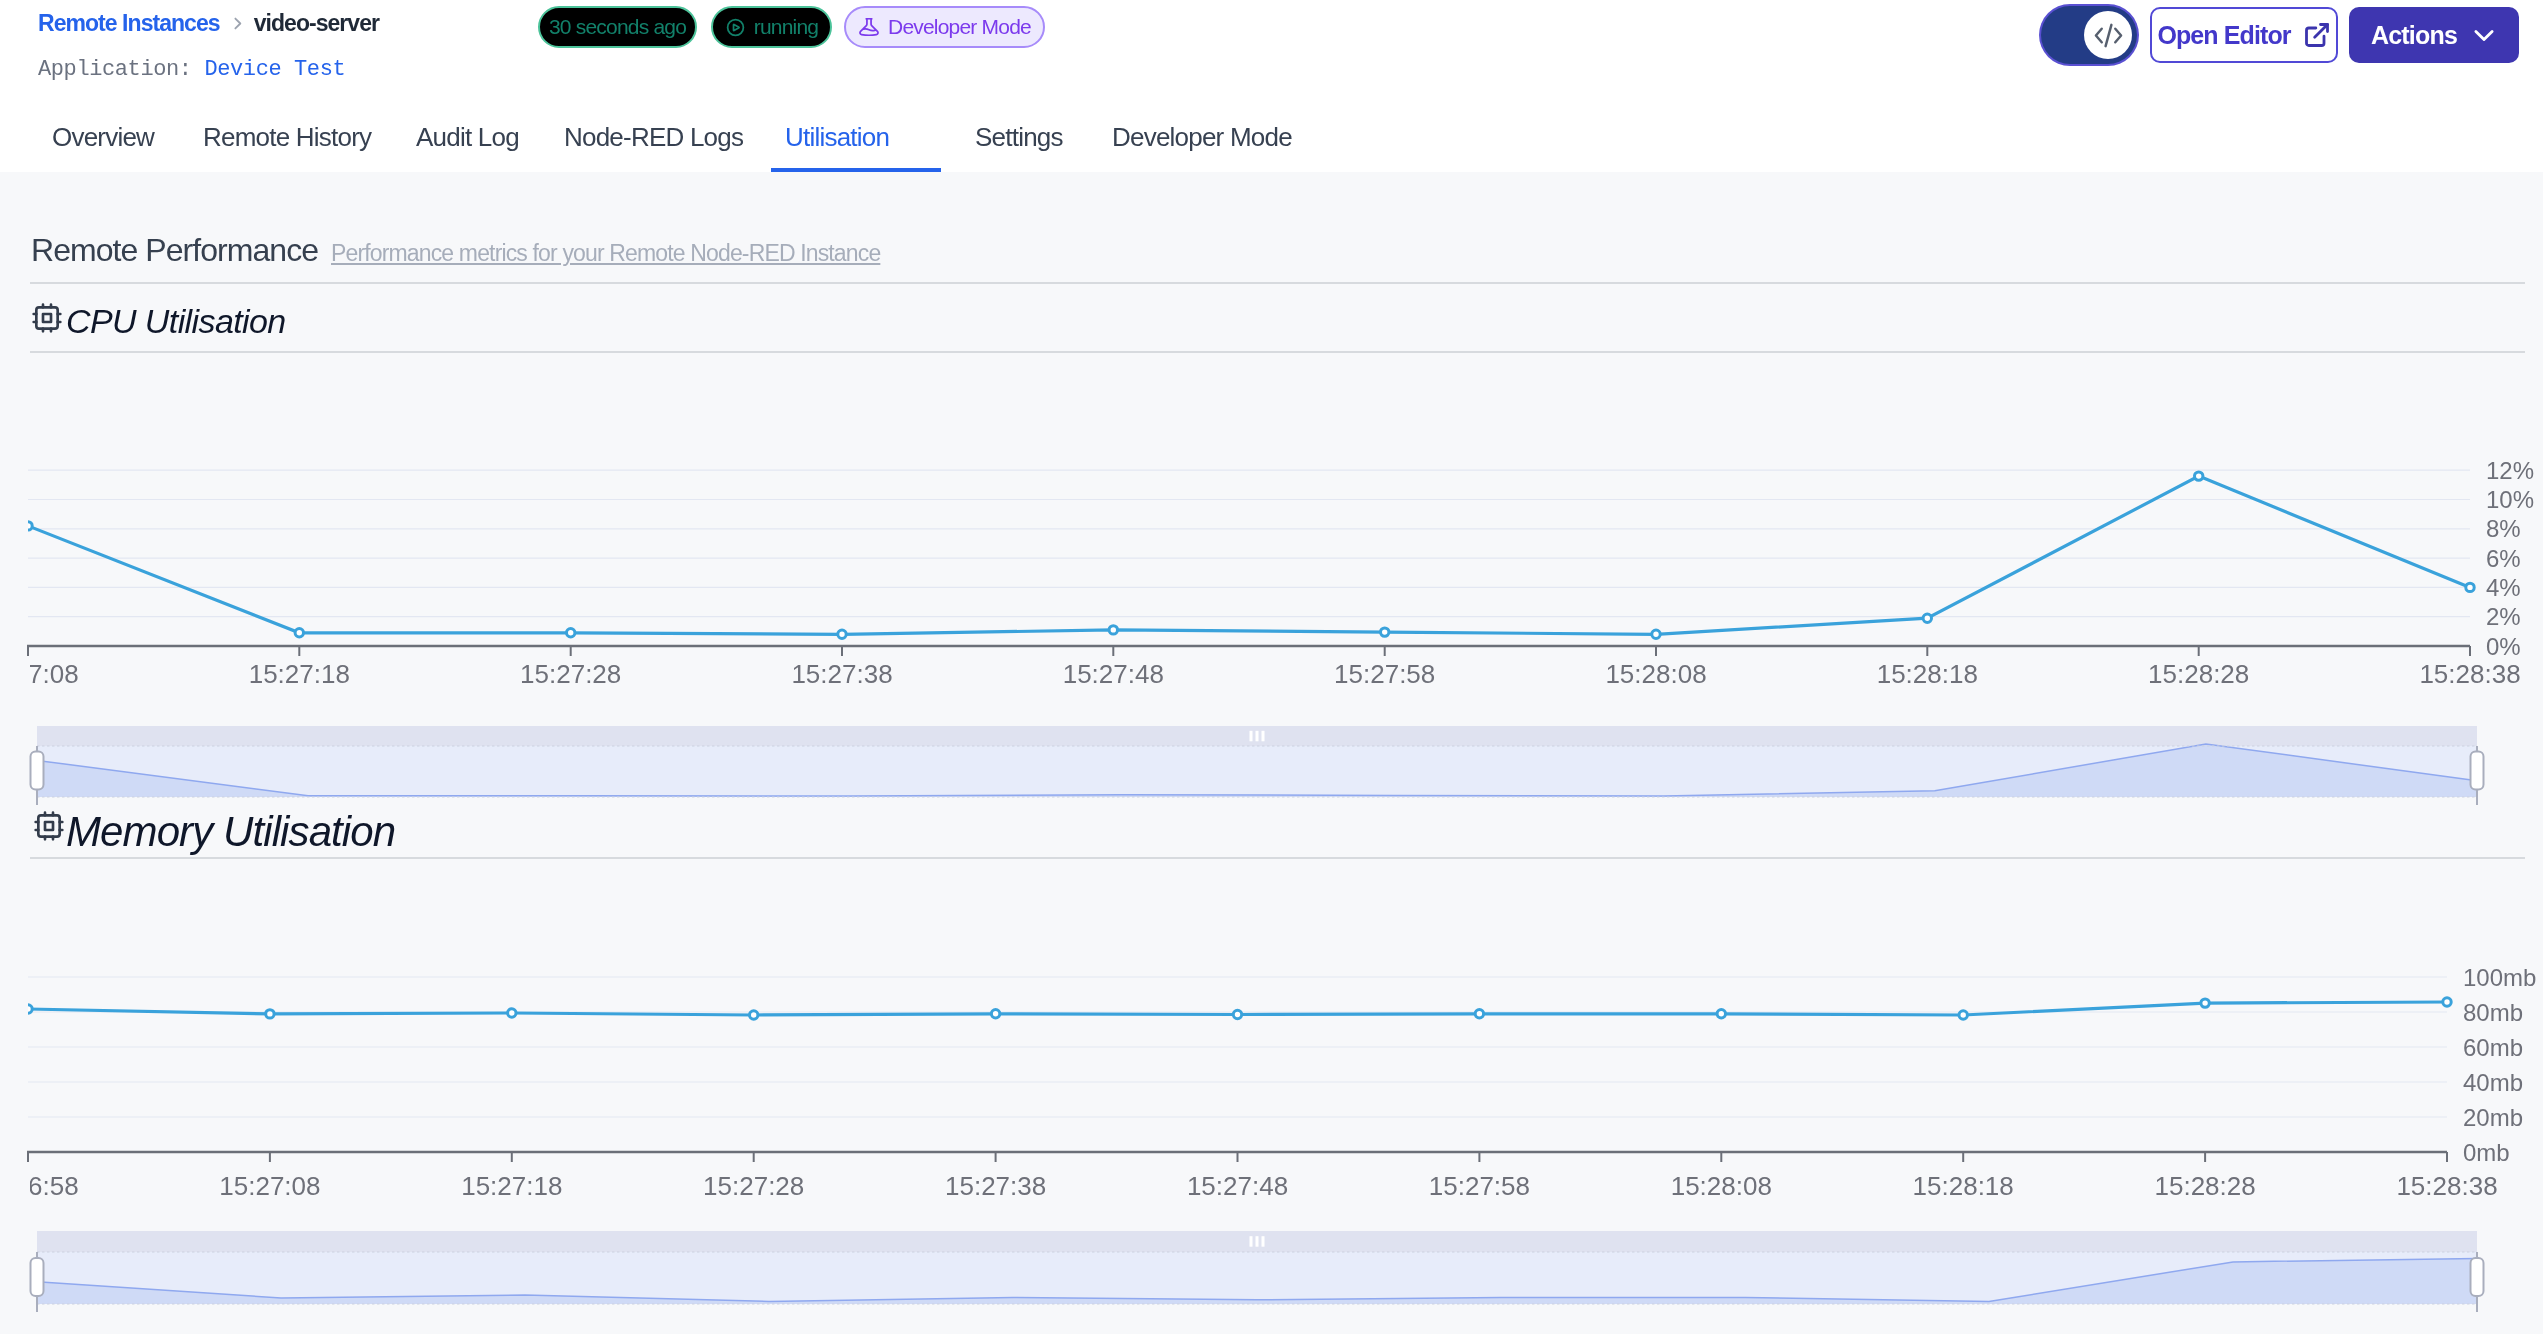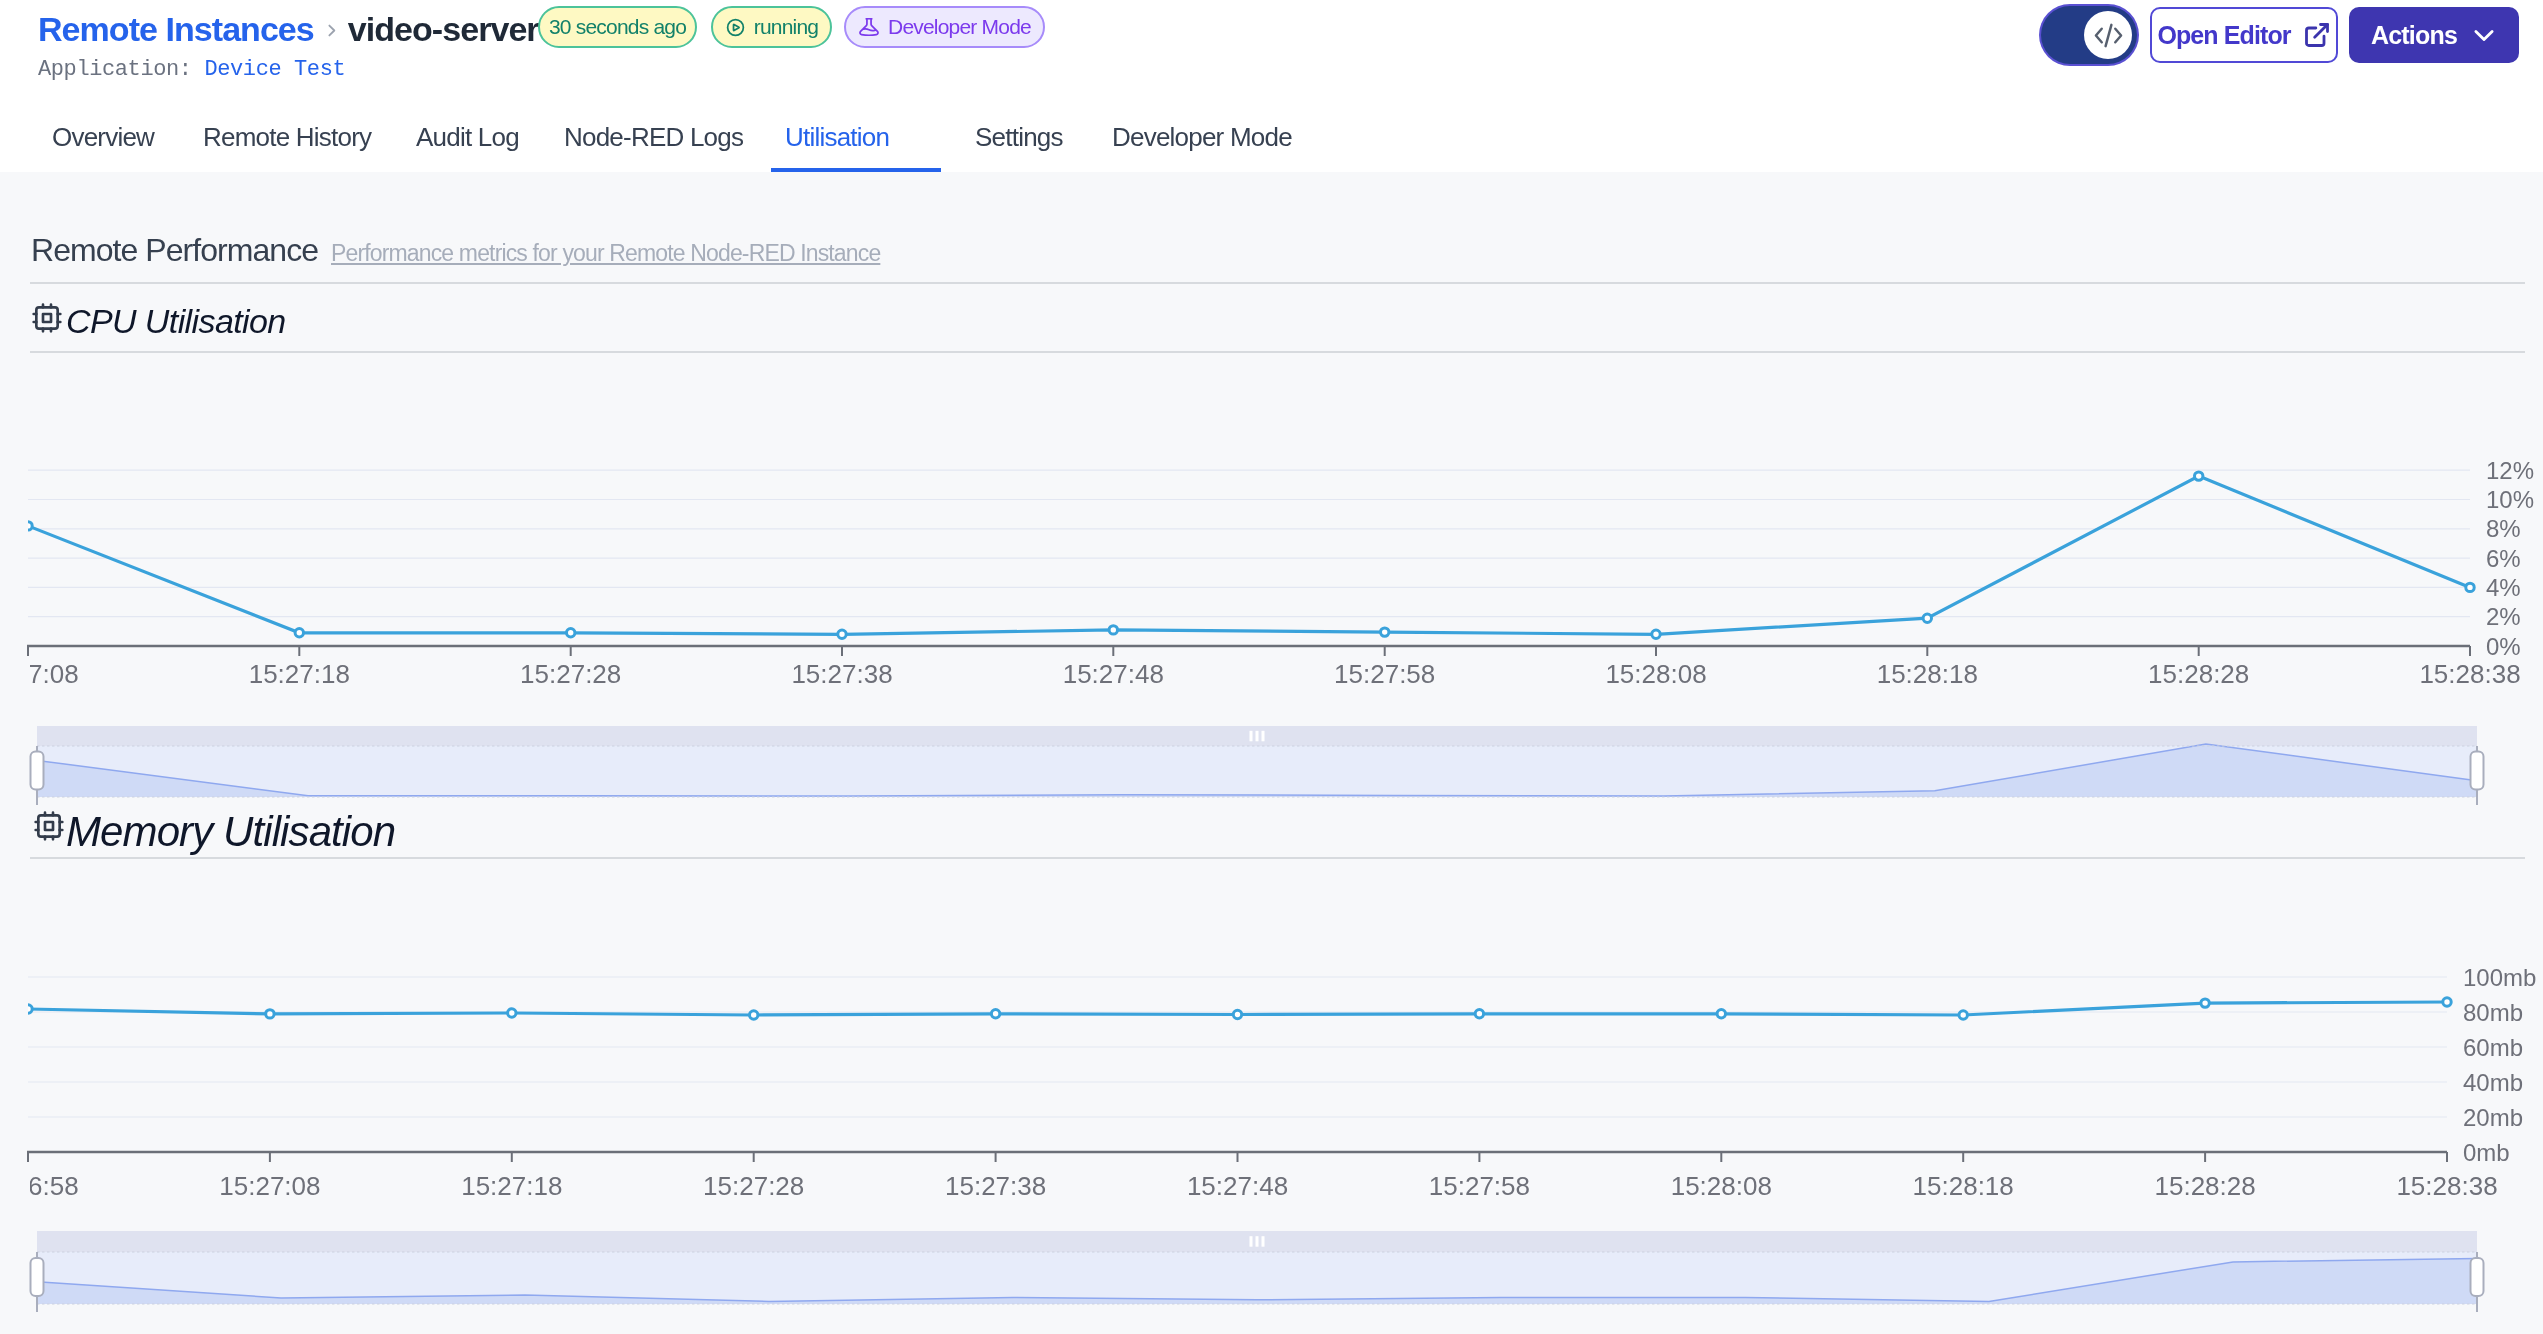--- a/index.html
+++ b/index.html
@@ -1,23 +1,23 @@
 <!DOCTYPE html>
 <html><head>
 <meta charset="utf-8">
 <style>
 * { margin:0; padding:0; box-sizing:border-box; }
 html,body { width:2543px; height:1334px; background:#fff; font-family:"Liberation Sans", sans-serif; overflow:hidden; position:relative; }
 .abs { position:absolute; }
 #content-bg { left:0; top:172px; width:2543px; height:1162px; background:#f7f8fa; }
 
-#crumb { left:38px; top:10px; font-size:34px; font-weight:bold; letter-spacing:-0.95px; color:#1f2937; white-space:nowrap; }
+#crumb { left:38px; top:10px; font-size:23px; font-weight:bold; letter-spacing:-0.95px; color:#1f2937; white-space:nowrap; }
 #crumb a { color:#2563eb; text-decoration:none; }
 .badge { position:absolute; top:6px; height:42px; border-radius:21px; display:flex; align-items:center; justify-content:center; font-size:21px; font-weight:500; letter-spacing:-0.8px; white-space:nowrap; }
-.badge.green { background:#fef9c3; border:2px solid #4cc39a; color:#12816a; }
+.badge.green { background:#000000; border:2px solid #4cc39a; color:#12816a; }
 .badge.purple { background:#ede9fe; border:2px solid #a78bfa; color:#7c3aed; }
 #b1 { left:538px; width:159px; }
 #b2 { left:711px; width:121px; }
 #b3 { left:844px; width:201px; }
 .badge svg { margin-right:8px; }
 #appline { left:38px; top:57px; font-size:22px; letter-spacing:-0.4px; color:#6b7280;font-family:Liberation Mono, monospace; }
 #appline a { color:#2563eb; text-decoration:none; }
 
 #toggle { left:2041px; top:6px; width:96px; height:58px; border-radius:29px; background:#233c86; box-shadow:0 0 0 2px #5a50d2; }
 #toggle .knob { position:absolute; right:5px; top:5px; width:48px; height:48px; border-radius:50%; background:#fff; display:flex; align-items:center; justify-content:center; }

